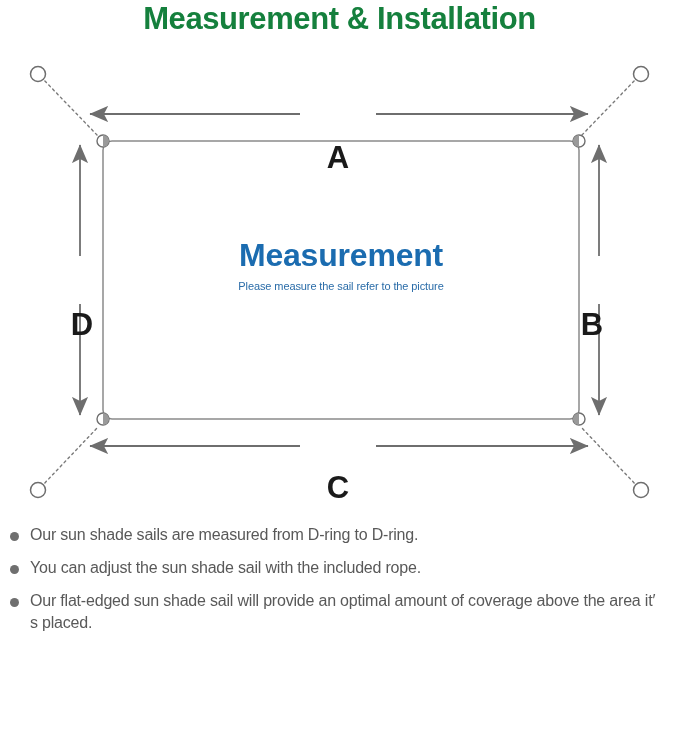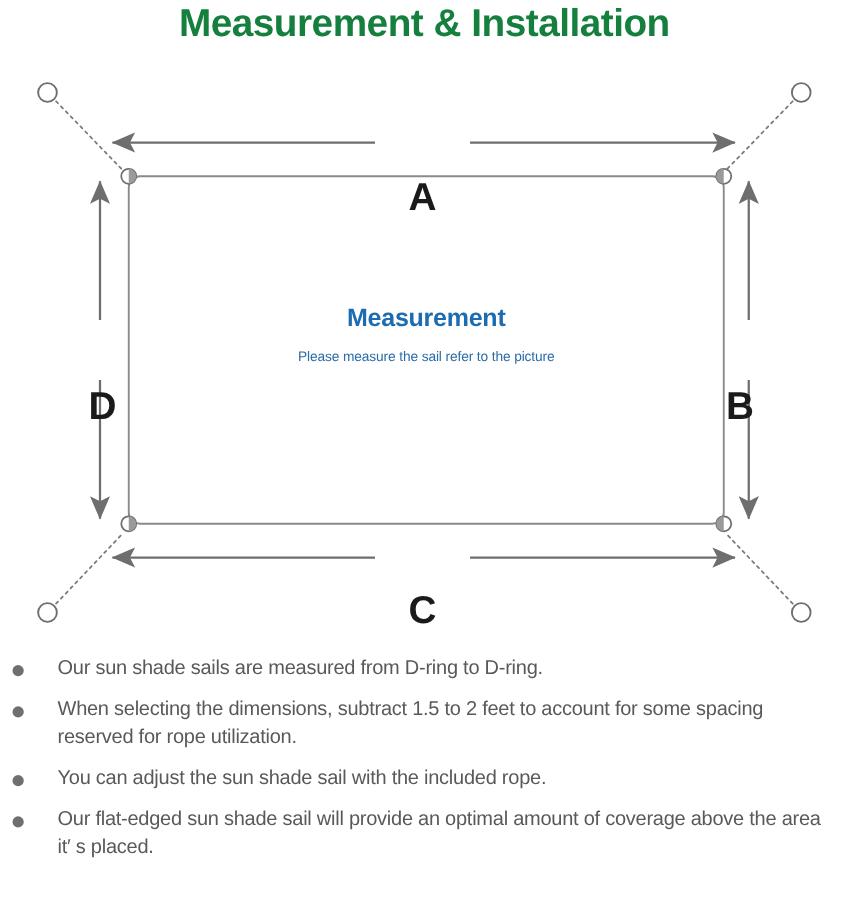--- a/index.html
+++ b/index.html
@@ -47,21 +47,21 @@
   
   .sail-caption {
     position: absolute;
     left: 103px;
     top: 196px;
     width: 476px;
     text-align: center;
     pointer-events: none;
   }
   .sail-caption-title {
-    font-size: 20px;
+    font-size: 32px;
     font-weight: bold;
     color: #1b6cb0;
     line-height: 30px;
     letter-spacing: -0.2px;
   }
   .sail-caption-sub {
     margin-top: 6px;
     font-size: 11px;
     color: #2a6ca8;
     line-height: 20px;
@@ -89,21 +89,20 @@
     left: 0;
     top: 524px;
     width: 679px;
   }
   .note-row {
     position: relative;
     display: flex;
     align-items: flex-start;
     padding: 0 18px 0 10px;
     margin-bottom: 11px;
-    gap: 16px;
   }
   .note-bullet {
     flex: 0 0 auto;
     width: 9px;
     height: 9px;
     border-radius: 50%;
     background: #6f6f6f;
     margin-top: 8px;
     margin-right: 11px;
   }
@@ -186,24 +185,20 @@
 </div>
 
 <div class="notes">
 
   <div class="note-row">
     <span class="note-bullet"></span>
     <span class="note-text">Our sun shade sails are measured from D-ring to D-ring.</span>
   </div>
 
 
-  <div class="note-row">
-    <span class="note-bullet"></span>
-    <span class="note-text">When selecting the dimensions, subtract 1.5 to 2 feet to account for some spacing reserved for rope utilization.</span>
-  </div>
 
   <div class="note-row">
     <span class="note-bullet"></span>
     <span class="note-text">You can adjust the sun shade sail with the included rope.</span>
   </div>
 
   <div class="note-row">
     <span class="note-bullet"></span>
     <span class="note-text">Our flat-edged sun shade sail will provide an optimal amount of coverage above the area it′ s placed.</span>
   </div>

